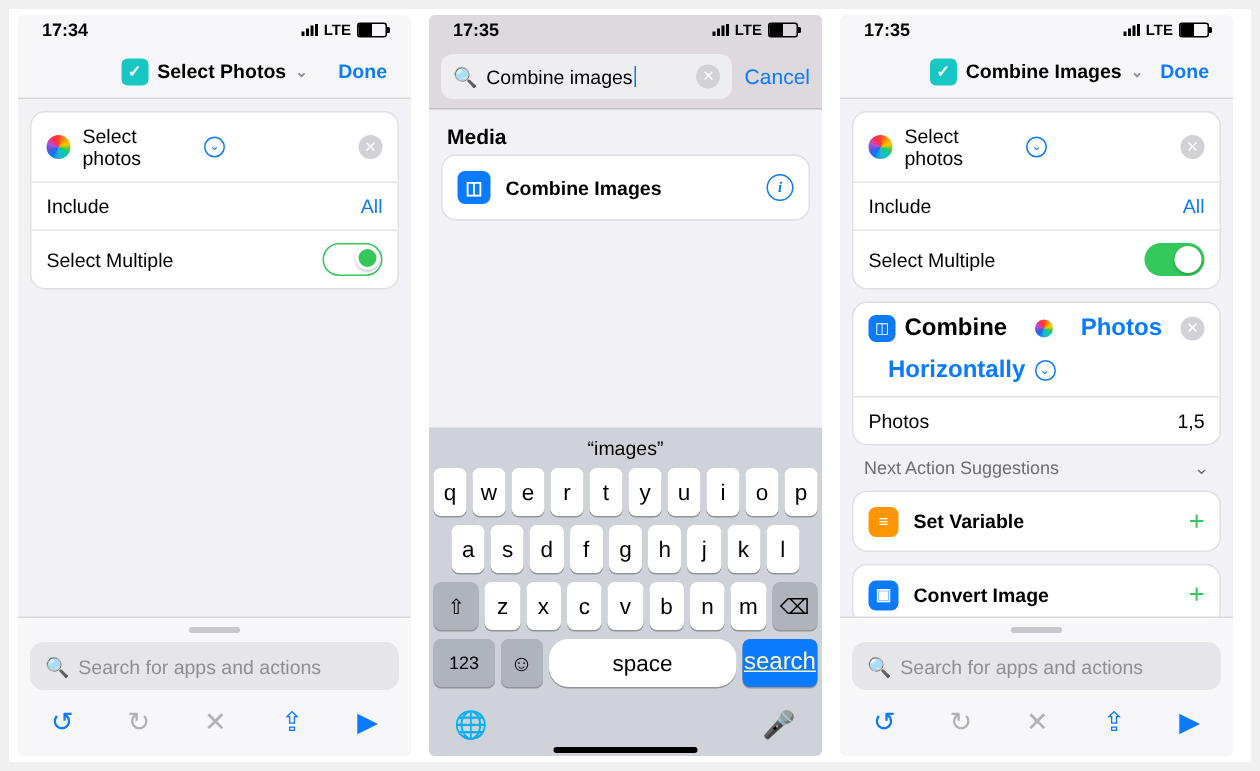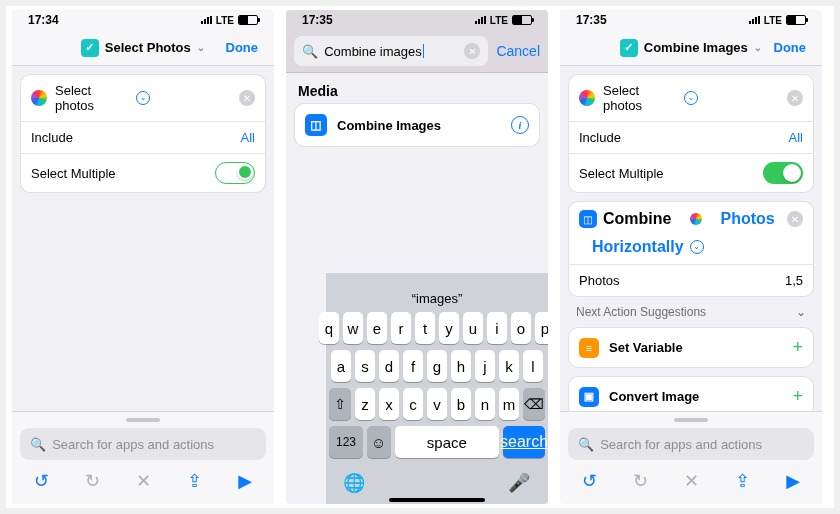--- a/index.html
+++ b/index.html
@@ -152,36 +152,36 @@
   }
   .info-icon {
     width:18px; height:18px; border:1.5px solid #0a7aff; border-radius:50%;
     color:#0a7aff; display:flex; align-items:center; justify-content:center;
     font-size:10px; font-style:italic; font-family:Georgia, serif; font-weight:700;
     flex-shrink:0;
   }
   
   .kb {
     position:absolute; bottom:0; left:0; right:0;
-    background:#cfd3d9; padding:12px 3px 10px 3px;margin-left:40px;
+    background:#cfd3d9; padding:0 3px 10px 3px;
   }
   .kb-suggest {
     display:flex; justify-content:center; gap:20px;
     font-size:13px; color:#000; padding:6px 0;
   }
   .kb-row { display:flex; gap:4px; justify-content:center; margin-bottom:6px;}
   .key {
     background:#fff; border-radius:5px; height:32px;
     box-shadow:0 1px 0 rgba(0,0,0,0.3);
     font-size:15px; display:flex; align-items:center; justify-content:center;
     min-width:20px; flex:1;
   }
   .key.dark { background:#aeb3bc; }
   .key.search { background:#0a7aff; color:#fef9c3; font-size:16px; flex:1.6;text-decoration:underline;}
-  .key.space { flex:4;}
+  .key.space { flex:4;border-radius:13px;}
   .key.shift, .key.del { flex:1.3; font-size:14px;}
   .kb-row.r2 { padding:0 12px;}
   .kb-bottom { display:flex; justify-content:space-between; padding:8px 14px 0 14px; color:#50555c; font-size:18px;}
   
   .combine-head { display:flex; align-items:center; gap:6px; padding:8px 10px; flex-wrap:wrap;}
   .combine-head .lbl { font-weight:600; }
   .blue-token { color:#0a7aff; font-weight:600; display:inline-flex; align-items:center; gap:18px;padding-left:13px;}
   .sugg-row {
     display:flex; align-items:center; padding:9px 10px; gap:10px;
     background:#fff; border-radius:10px; border:0.5px solid rgba(0,0,0,0.12);

